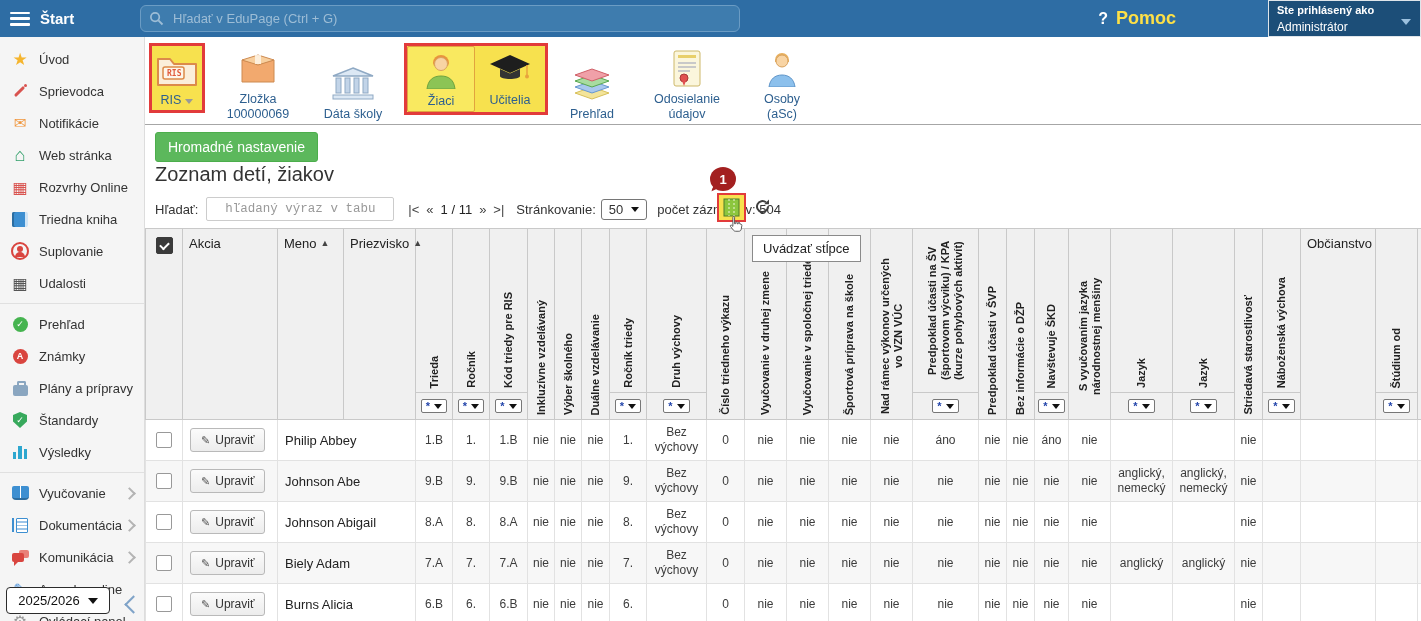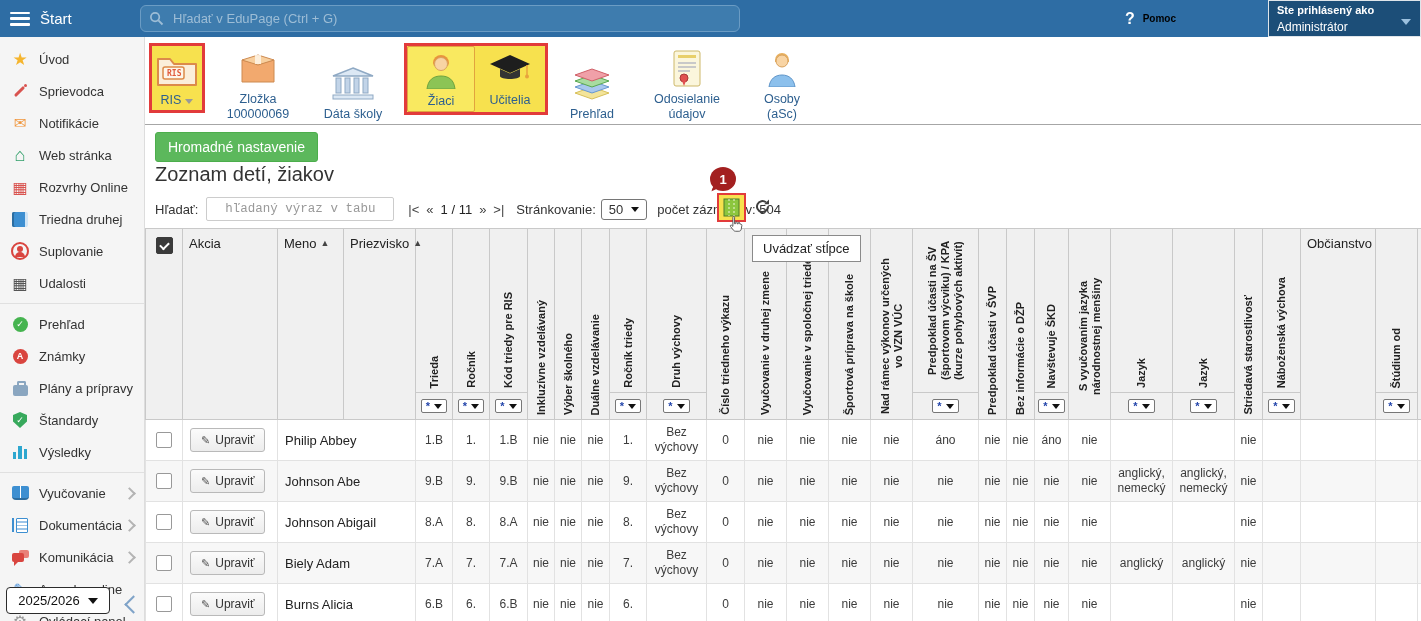--- a/index.html
+++ b/index.html
@@ -3,28 +3,28 @@
 <meta charset="utf-8">
 <style>
   html,body{margin:0;padding:0;width:1421px;height:621px;overflow:hidden;
     font-family:"Liberation Sans","DejaVu Sans",sans-serif;background:#fff;}
   #app{position:relative;width:1421px;height:621px;overflow:hidden;}
 
   
   #topbar{position:absolute;left:0;top:0;width:1421px;height:37px;background:#2e6da4;display:flex;align-items:center;}
   .burger{width:20px;height:14px;margin-left:10px;display:flex;flex-direction:column;justify-content:space-between;cursor:pointer;}
   .burger i{display:block;height:2.5px;background:#fff;border-radius:1px;}
-  .brand{color:#fff;font-weight:normal;font-size:15px;margin-left:10px;cursor:pointer;}
+  .brand{color:#fff;font-weight:bold;font-size:15px;margin-left:10px;cursor:pointer;}
   .searchwrap{position:absolute;left:140px;top:5px;width:600px;height:27px;background:#3e7cae;
     border:1px solid #6b9cc4;border-radius:6px;display:flex;align-items:center;padding:0 8px;box-sizing:border-box;}
   .searchwrap input{flex:1;background:transparent;border:none;outline:none;color:#dce9f4;font-size:13px;margin-left:7px;font-family:inherit;}
   .searchwrap input::placeholder{color:#9dbdd6;}
   .helpwrap{position:absolute;right:245px;top:0;height:37px;display:flex;align-items:center;gap:8px;cursor:pointer;}
   .helpq{color:#fff;font-weight:bold;font-size:16px;}
-  .helplbl{color:#000000;font-weight:bold;font-size:10px;text-align:right;}
+  .helplbl{color:#fde047;font-weight:bold;font-size:18px;text-align:right;}
   .userbox{position:absolute;right:0;top:0;width:153px;height:37px;background:#1c4e78;border:1px solid #dfe5ea;
     box-sizing:border-box;padding:3px 8px;cursor:pointer;}
   .userbox .l1{color:#fff;font-size:11px;font-weight:bold;}
   .userbox .l2{color:#ffffff;font-size:12px;margin-top:4px;}
   .caret-dn{display:inline-block;width:0;height:0;border-left:5px solid transparent;border-right:5px solid transparent;border-top:6px solid #9cc0de;}
   .userbox .caret-dn{position:absolute;right:9px;top:18px;}
 
   
   #sidebar{position:absolute;left:0;top:37px;width:145px;bottom:0;background:#f5f5f5;border-right:1px solid #ddd;box-sizing:border-box;padding-top:6px;}
   .sbitem{display:flex;align-items:center;height:32px;padding:0 10px;font-size:13px;color:#333;cursor:pointer;}
@@ -188,21 +188,21 @@
       <span>Web stránka</span>
       </div>
     <div class="sbitem">
       <span class="sic g-grid">▦</span>
       <span>Rozvrhy Online</span>
       </div>
     <div class="sbitem">
       <span class="sic">
           <span class="ic-book"></span>
         </span>
-      <span>Triedna druhej</span>
+      <span>Triedna kniha</span>
       </div>
     <div class="sbitem">
       <span class="sic">
           <span class="ic-supl">
             <i></i>
             <u></u>
           </span>
         </span>
       <span>Suplovanie</span>
       </div>

